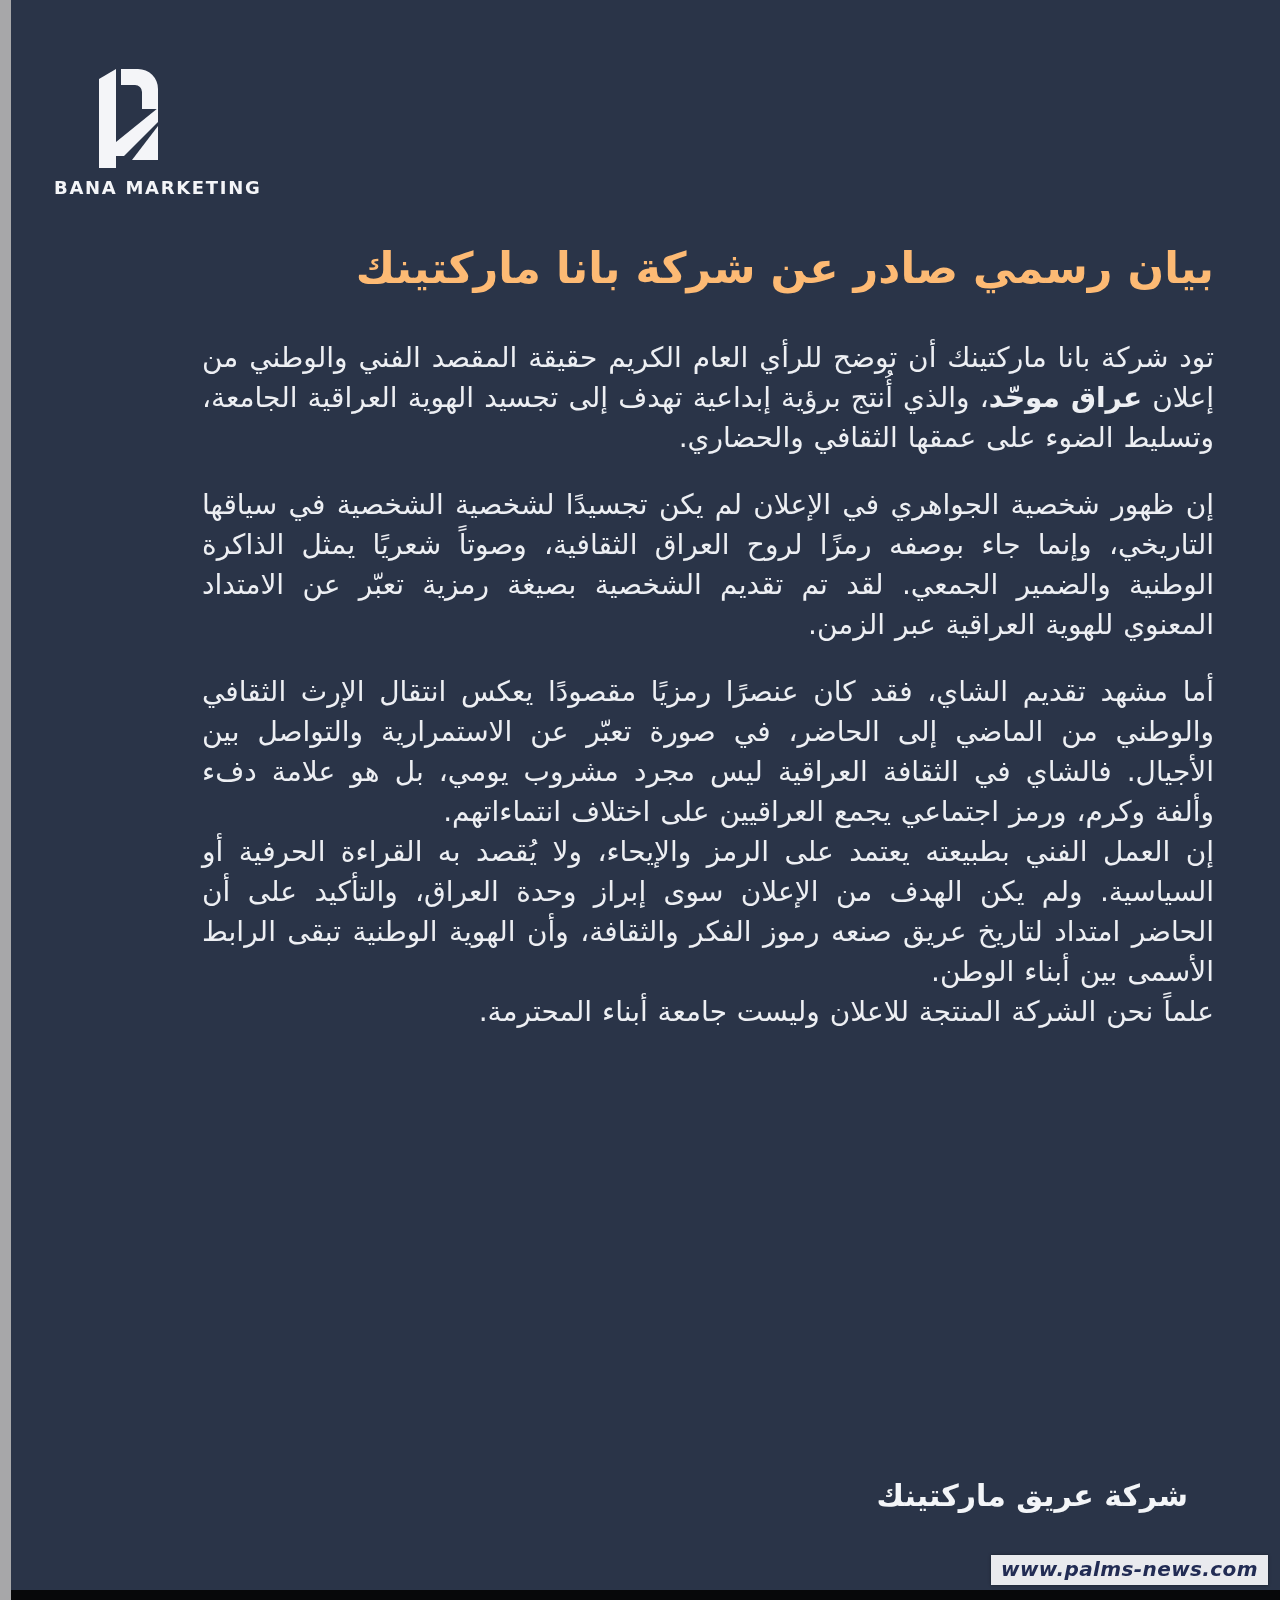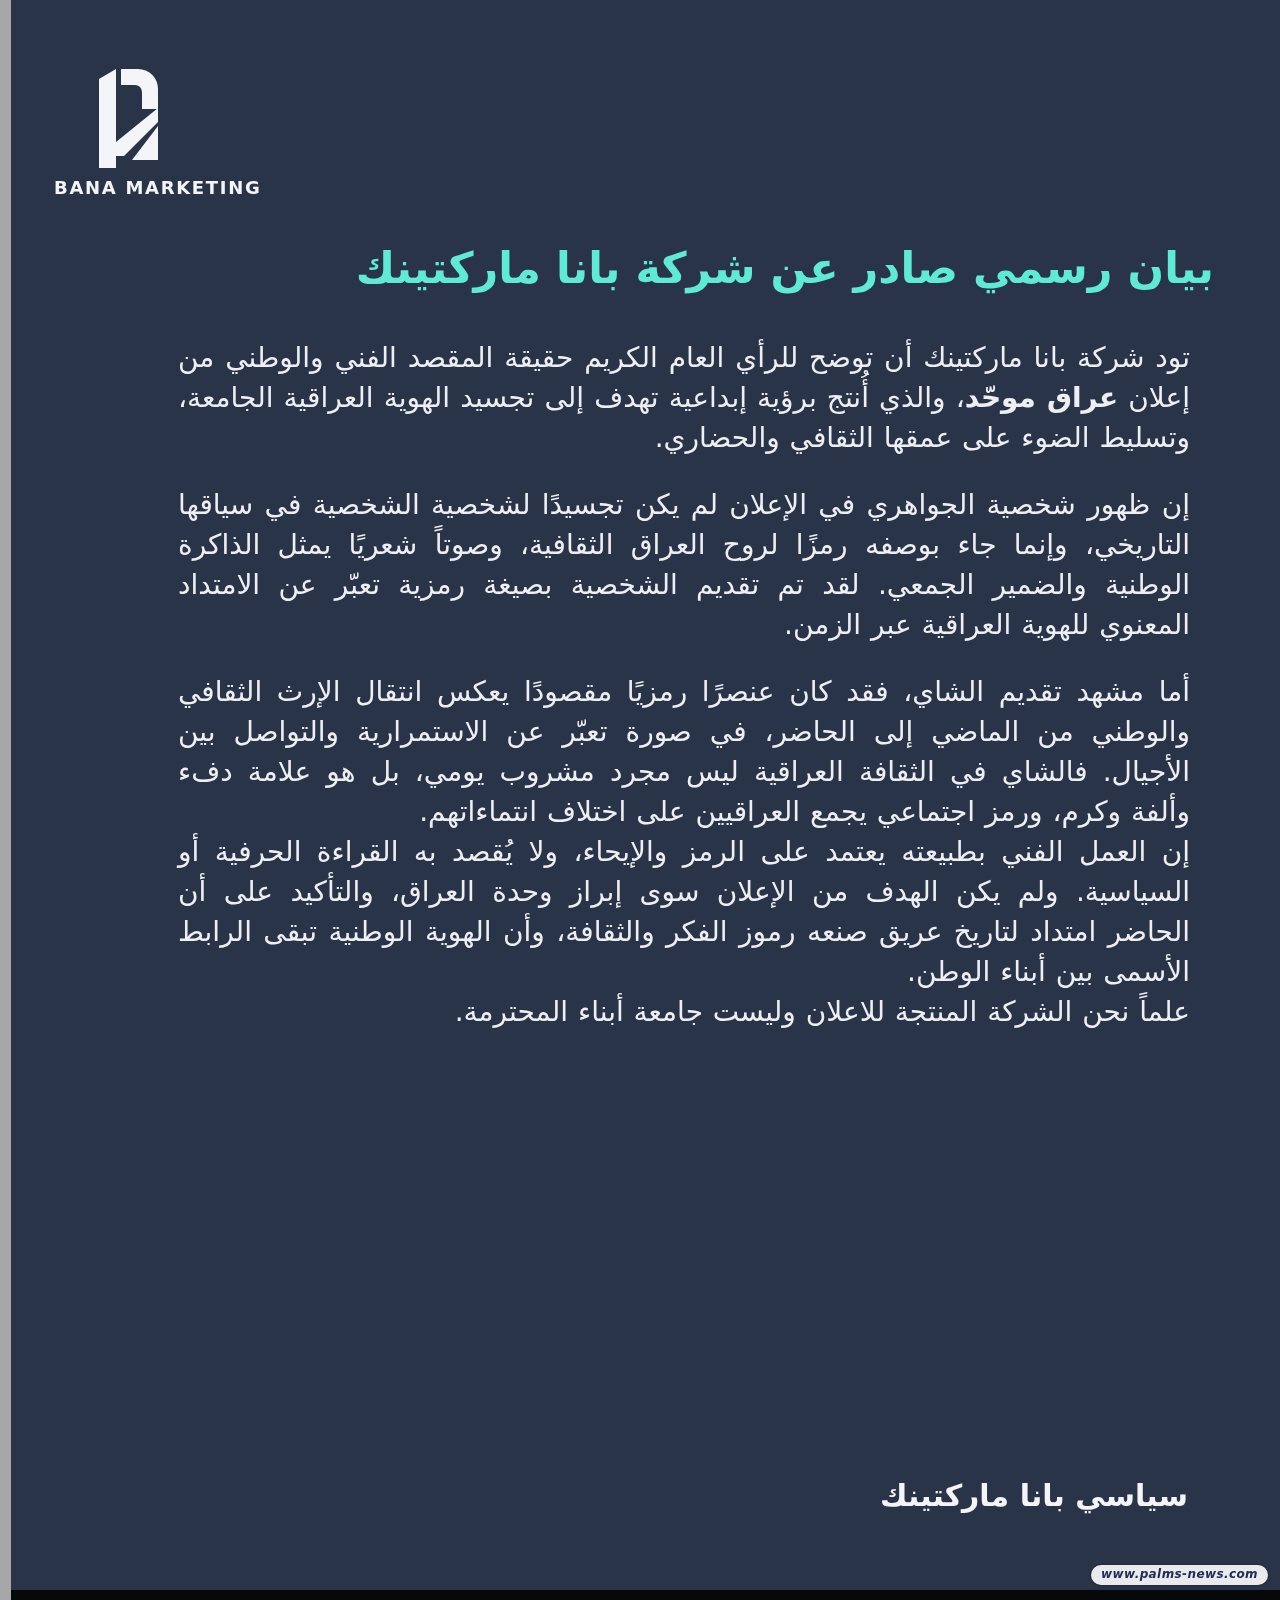--- a/index.html
+++ b/index.html
@@ -25,48 +25,48 @@
     position:absolute; top:177px; left:54px;
     color:#f4f5f8; font-size:18px; font-weight:bold;
     letter-spacing:1.7px; white-space:nowrap;
   }
   .content {
     position:absolute; top:238px; right:66px; width:1150px;
     direction:rtl;
   }
   .title {
     margin:0 0 40px 0;
-    color:#5eead4;
+    color:#fdba74;
     font-size:43px; font-weight:bold;
     line-height:60px;
     text-align:right;
   }
-  .body-text { width:1012px; margin-right:24px; }
+  .body-text { width:1012px; }
   .para {
     margin:0;
     color:#edeff3;
     font-size:28px; line-height:40px;
     text-align:justify;
     text-align-last:right;
     word-spacing:1px;
   }
   .para.spaced { margin-top:27px; }
   .bold { font-weight:bold; }
   .signature {
     position:absolute; top:1478px; right:92px;
     direction:rtl;
     color:#f3f5f8; font-size:30px; font-weight:bold;
   }
   .watermark {
     position:absolute; right:12px; bottom:15px;
     background:#e9eaee;
     color:#222c54;
-    font-size:12px; font-weight:bold; font-style:italic;
+    font-size:20px; font-weight:bold; font-style:italic;
     padding:2px 10px 4px 10px;
-    border-radius:13px;
+    border-radius:0;
     letter-spacing:0.4px;
     box-shadow:0 0 3px rgba(0,0,0,0.4);
   }
 </style>
 </head>
 <body>
 
 <div class="page" style="background: rgb(42, 52, 72);">
 
   <div class="scroll-strip"></div>
@@ -84,19 +84,19 @@
     <h1 class="title">بيان رسمي صادر عن شركة بانا ماركتينك</h1>
     <div class="body-text">
         <p class="para"><span>تود شركة بانا ماركتينك أن توضح للرأي العام الكريم حقيقة المقصد الفني والوطني من إعلان </span><span class="bold">عراق موحّد</span><span>، والذي أُنتج برؤية إبداعية تهدف إلى تجسيد الهوية العراقية الجامعة، وتسليط الضوء على عمقها الثقافي والحضاري.</span></p>
         <p class="para spaced"><span>إن ظهور شخصية الجواهري في الإعلان لم يكن تجسيدًا لشخصية الشخصية في سياقها التاريخي، وإنما جاء بوصفه رمزًا لروح العراق الثقافية، وصوتاً شعريًا يمثل الذاكرة الوطنية والضمير الجمعي. لقد تم تقديم الشخصية بصيغة رمزية تعبّر عن الامتداد المعنوي للهوية العراقية عبر الزمن.</span></p>
         <p class="para spaced"><span>أما مشهد تقديم الشاي، فقد كان عنصرًا رمزيًا مقصودًا يعكس انتقال الإرث الثقافي والوطني من الماضي إلى الحاضر، في صورة تعبّر عن الاستمرارية والتواصل بين الأجيال. فالشاي في الثقافة العراقية ليس مجرد مشروب يومي، بل هو علامة دفء وألفة وكرم، ورمز اجتماعي يجمع العراقيين على اختلاف انتماءاتهم.</span></p>
         <p class="para"><span>إن العمل الفني بطبيعته يعتمد على الرمز والإيحاء، ولا يُقصد به القراءة الحرفية أو السياسية. ولم يكن الهدف من الإعلان سوى إبراز وحدة العراق، والتأكيد على أن الحاضر امتداد لتاريخ عريق صنعه رموز الفكر والثقافة، وأن الهوية الوطنية تبقى الرابط الأسمى بين أبناء الوطن.</span></p>
         <p class="para"><span>علماً نحن الشركة المنتجة للاعلان وليست جامعة أبناء المحترمة.</span></p>
       </div>
   </div>
 
-  <div class="signature">سياسي بانا ماركتينك</div>
+  <div class="signature">شركة عريق ماركتينك</div>
 
   <div class="watermark">www.palms-news.com</div>
 
   <div class="bottom-strip"></div>
 
 </div>
 
 </body></html>

